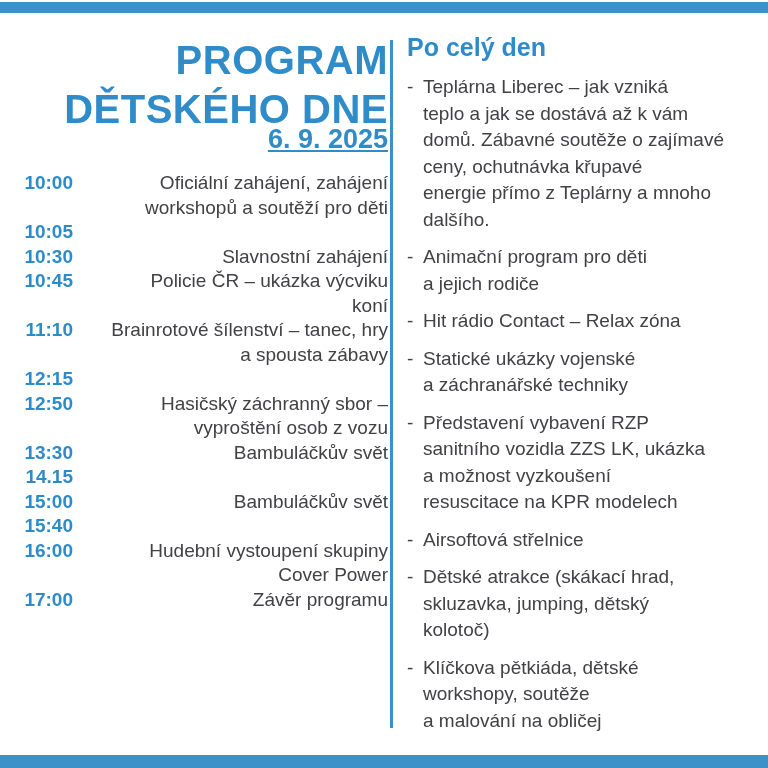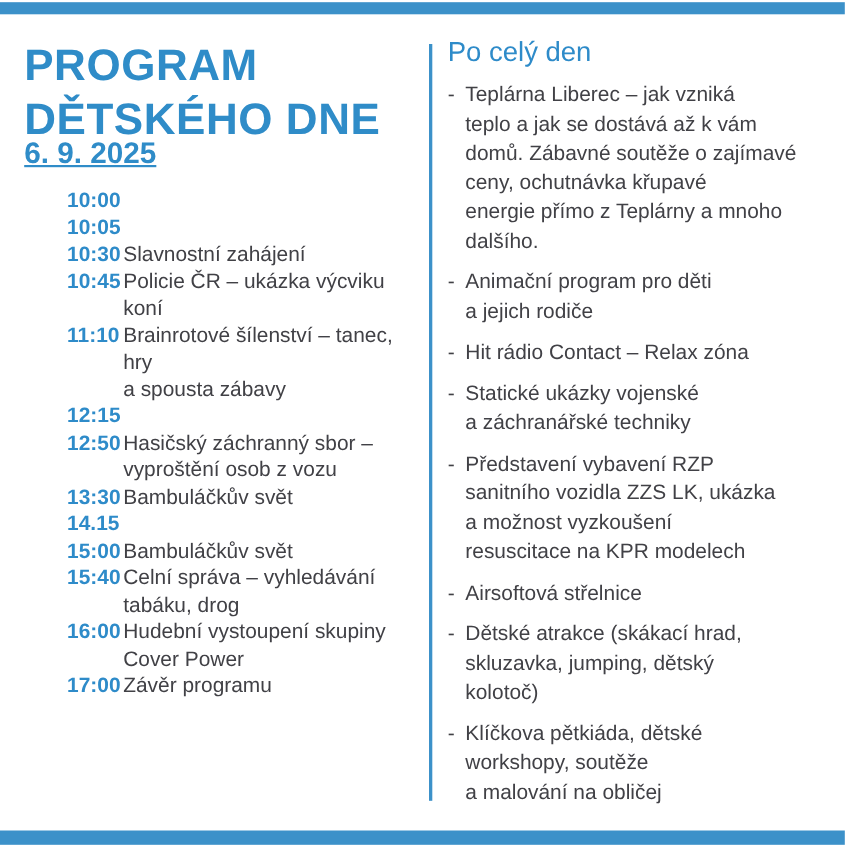--- a/index.html
+++ b/index.html
@@ -9,42 +9,42 @@
     width: 768px; height: 768px;
     background: #ffffff;
     overflow: hidden;
     font-family: "Liberation Sans", "DejaVu Sans", sans-serif;
     color: #414146;
   }
   .bar { position: absolute; left: 0; width: 768px; background: #3c91c9; }
   .bar-top { top: 2px; height: 11px; }
   .bar-bottom { bottom: 0; height: 13px; }
 
-  .left-col { position: absolute; left: 22px; top: 36px; width: 366px; }
+  .left-col { position: absolute; left: 22px; top: 36px; width: 366px; text-align: right; }
   .poster-title {
     font-size: 40px; line-height: 49px; font-weight: 800;
     letter-spacing: 0.5px; color: #2f8cc8;
   }
   .poster-date {
     margin-top: -10px;
     font-size: 27px; line-height: 30px; font-weight: 800;
     color: #2f8cc8;
     text-decoration: underline;
   }
   .schedule { margin-top: 17px; }
   .schedule-row { display: flex; font-size: 19px; line-height: 24.5px; }
-  .schedule-time { flex: 0 0 51px; font-weight: 700; color: #2e8bc9; margin-left: 39px; }
+  .schedule-time { flex: 0 0 51px; font-weight: 700; color: #2e8bc9; }
   .schedule-event { flex: 1; white-space: pre-line; color: #414146; }
   .schedule-row.emph .schedule-event { font-weight: 700; color: #3c3c40; }
 
   .divider { position: absolute; left: 390px; top: 40px; width: 3px; height: 688px; background: #3c91c9; }
 
   .right-col { position: absolute; left: 407px; top: 30px; width: 350px; }
   .allday-heading {
-    font-size: 25px; line-height: 34px; font-weight: 400;
+    font-size: 25px; line-height: 34px; font-weight: 700;
     color: #2e8bc9; margin-bottom: 10px;
   }
   .bullet { display: flex; font-size: 19px; line-height: 26.5px; margin-bottom: 11px; }
   .bullet-dash { flex: 0 0 16px; color: #414146; }
   .bullet-text { flex: 1; white-space: pre-line; color: #414146; }
 </style>
 </head>
 <body>
 
 <div class="bar bar-top"></div>
@@ -52,20 +52,22 @@
 <div class="left-col">
   <div class="poster-title">
     <div>PROGRAM</div>
     <div>DĚTSKÉHO DNE</div>
   </div>
   <div class="poster-date">6. 9. 2025</div>
 
   <div class="schedule">
     <div class="schedule-row">
       <span class="schedule-time">10:00</span>
+      <span class="schedule-event">Oficiální zahájení, zahájení
+workshopů a soutěží pro děti</span>
     </div>
     <div class="schedule-row">
       <span class="schedule-time">10:05</span>
     </div>
     <div class="schedule-row">
       <span class="schedule-time">10:30</span>
       <span class="schedule-event">Slavnostní zahájení</span>
     </div>
     <div class="schedule-row">
       <span class="schedule-time">10:45</span>
@@ -91,22 +93,20 @@
     </div>
     <div class="schedule-row emph">
       <span class="schedule-time">14.15</span>
     </div>
     <div class="schedule-row">
       <span class="schedule-time">15:00</span>
       <span class="schedule-event">Bambuláčkův svět</span>
     </div>
     <div class="schedule-row">
       <span class="schedule-time">15:40</span>
-      <span class="schedule-event">Celní správa – vyhledávání
-tabáku, drog</span>
     </div>
     <div class="schedule-row">
       <span class="schedule-time">16:00</span>
       <span class="schedule-event">Hudební vystoupení skupiny
 Cover Power</span>
     </div>
     <div class="schedule-row">
       <span class="schedule-time">17:00</span>
       <span class="schedule-event">Závěr programu</span>
     </div>

